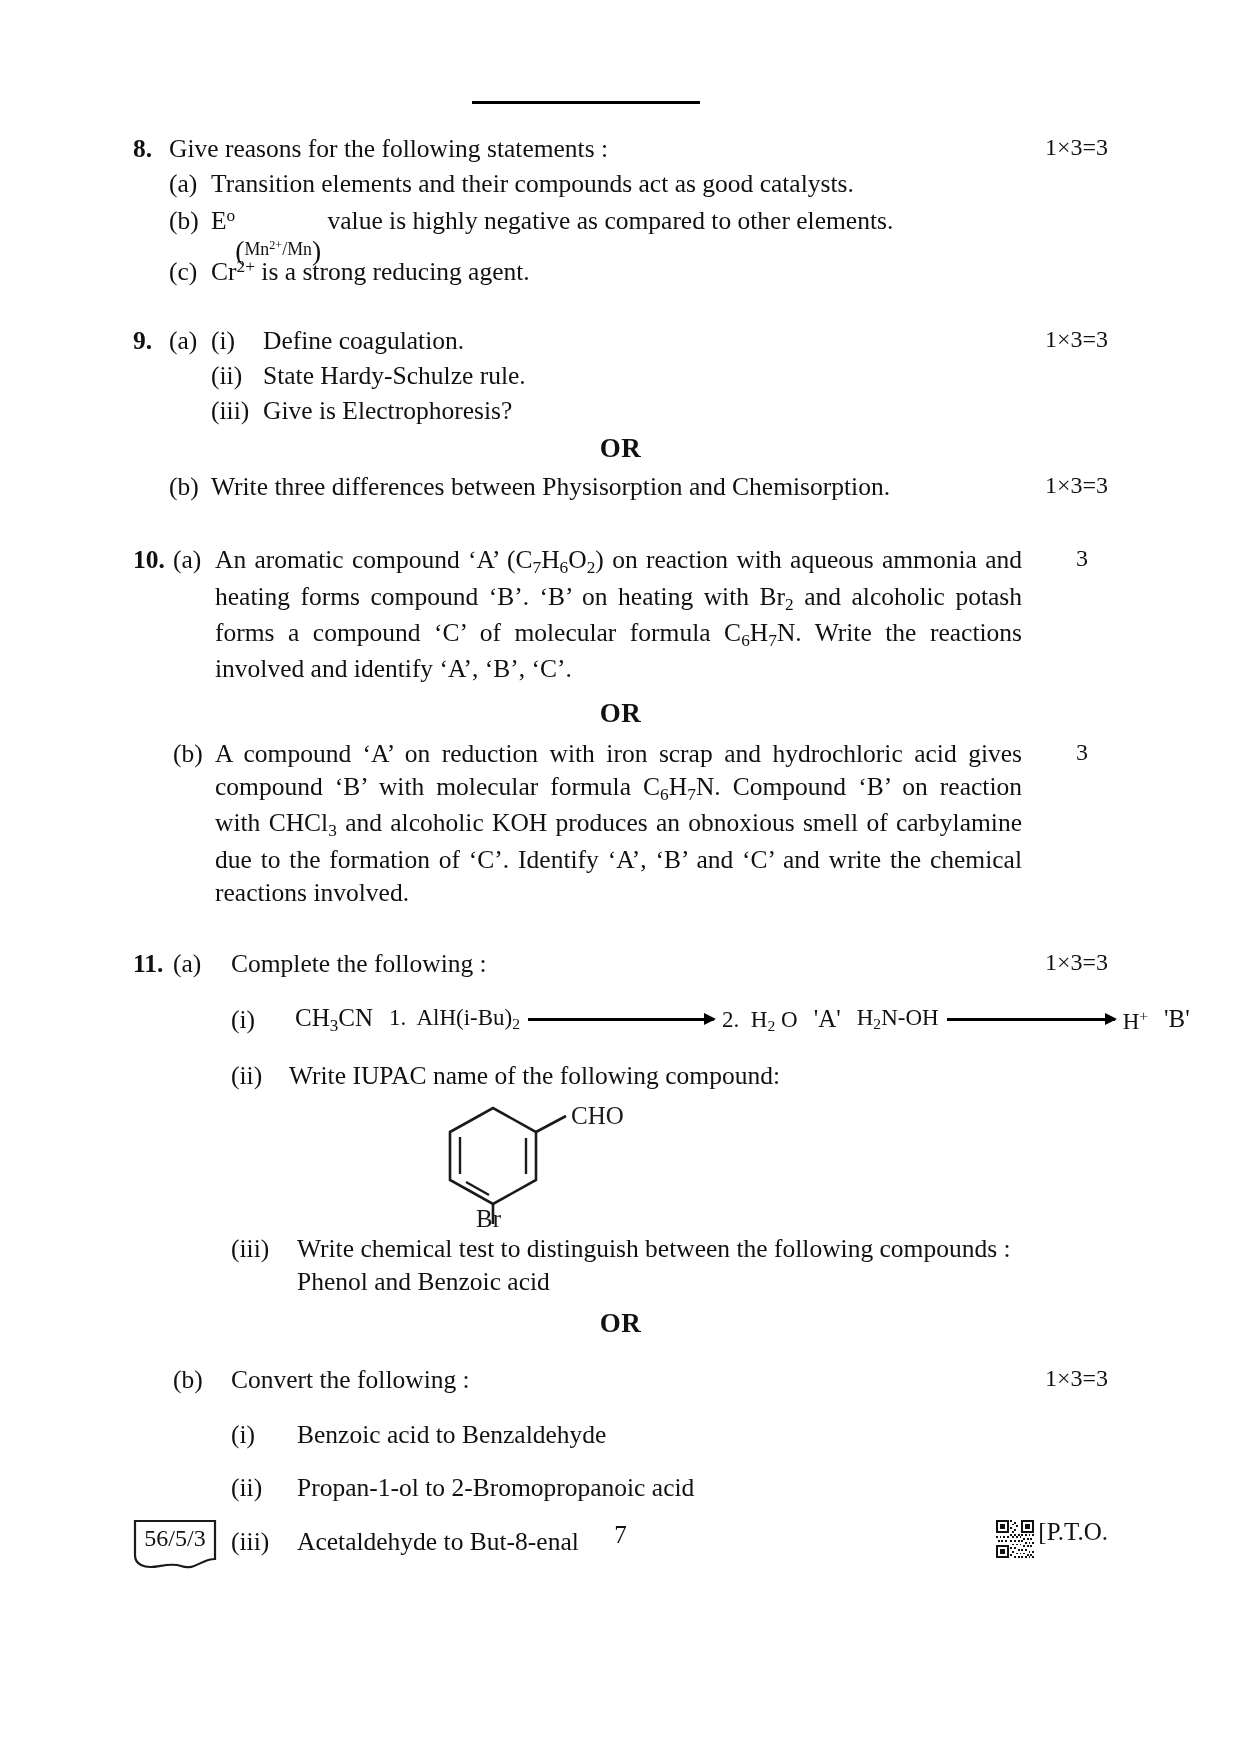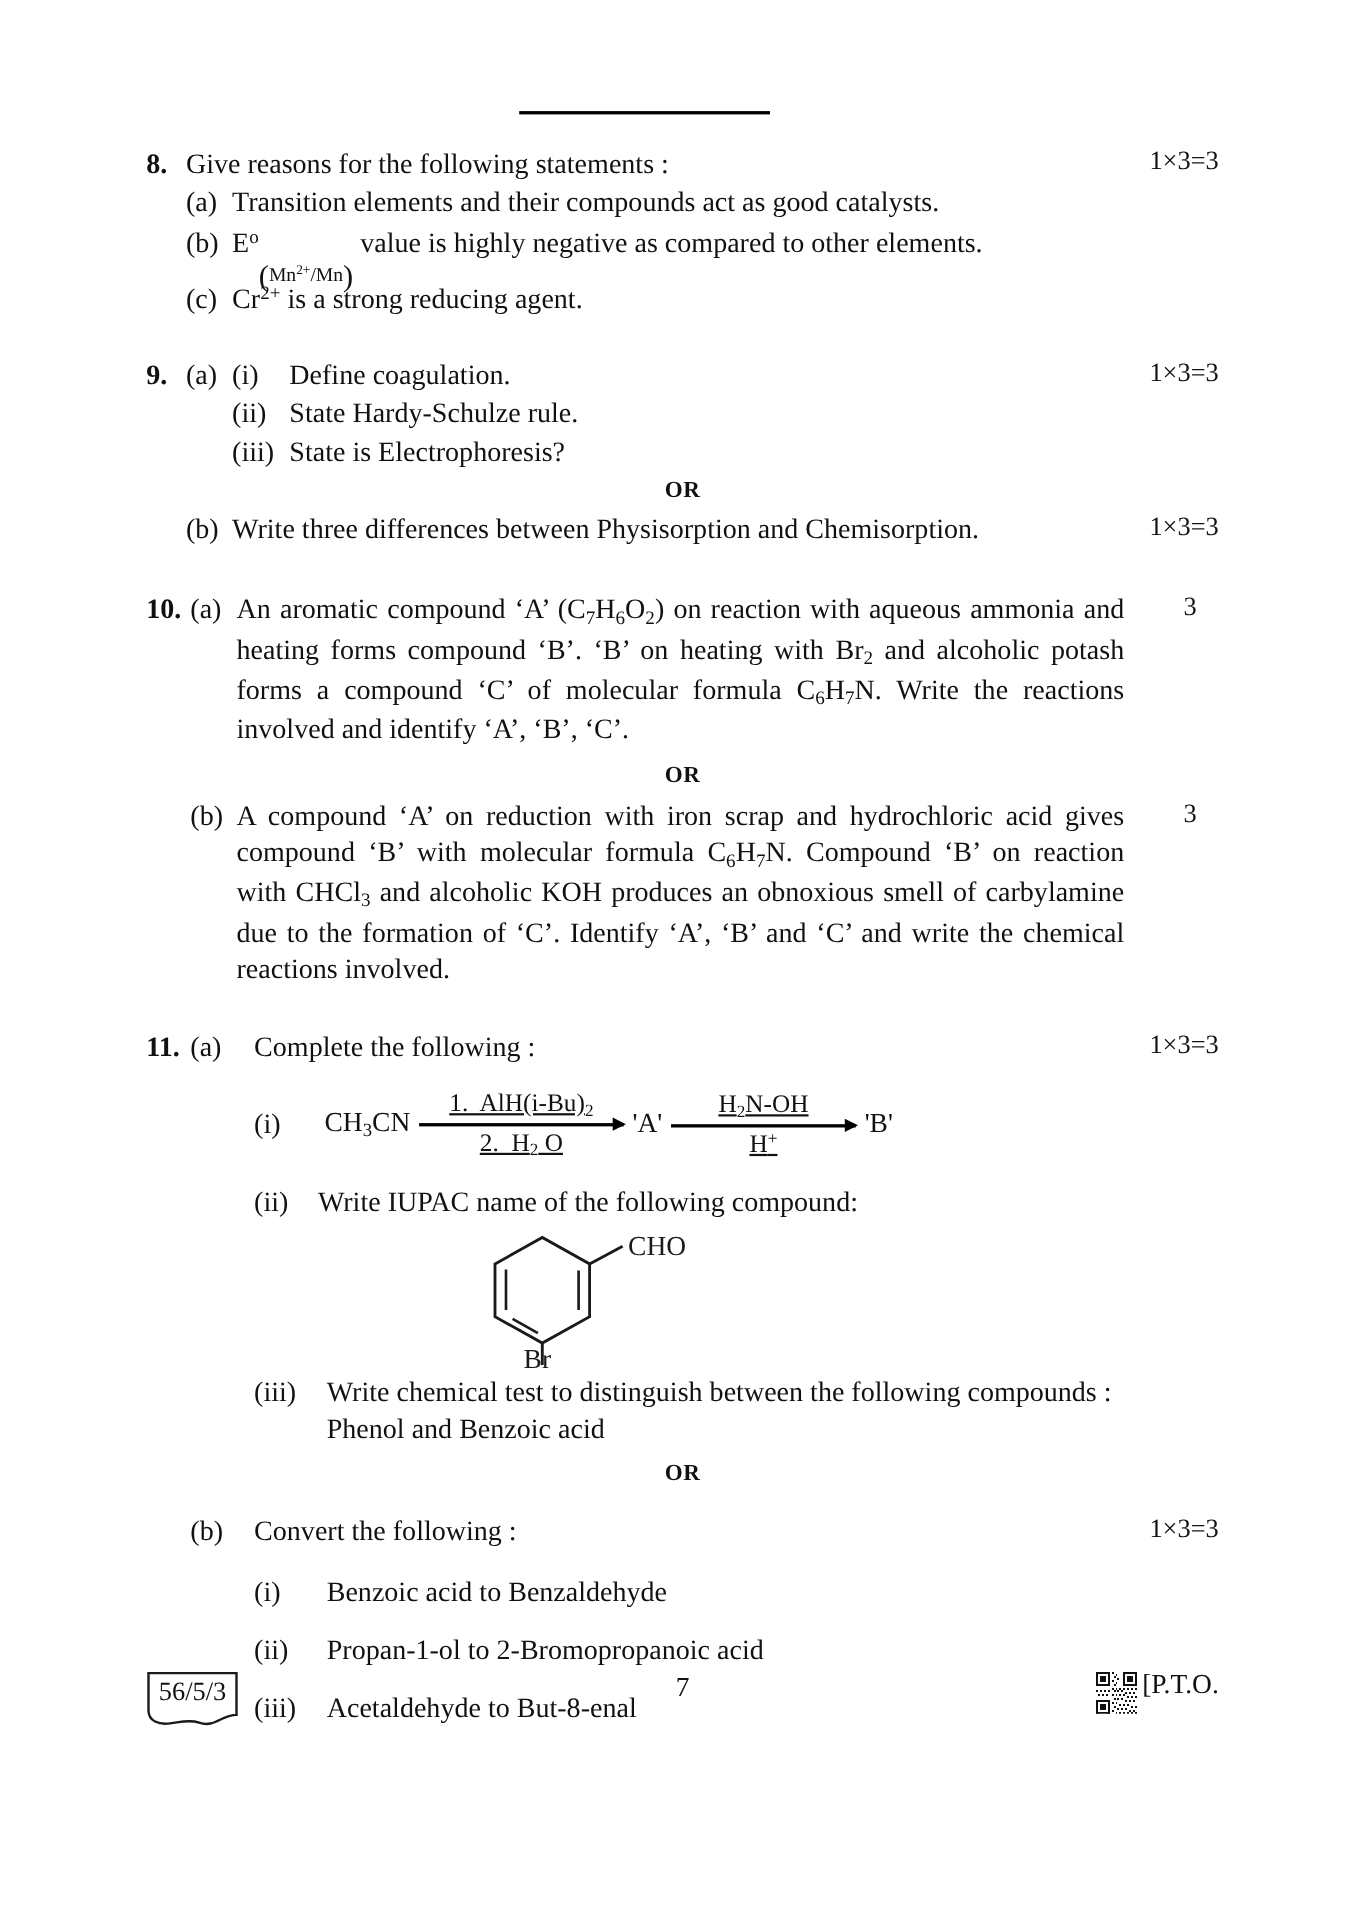--- a/index.html
+++ b/index.html
@@ -74,21 +74,21 @@
 
   .marks {
     position: absolute;
     right: 0;
     font-size: 24px;
     white-space: nowrap;
   }
   .or {
     text-align: center;
     font-weight: bold;
-    font-size: 21px;
+    font-size: 27px;
     letter-spacing: 0.5px;
   }
 
   sub { font-size: 0.68em; vertical-align: -0.28em; }
   sup { font-size: 0.68em; vertical-align: 0.48em; }
 
   .efrac {
     display: inline-block;
     font-size: 0.70em;
     vertical-align: -0.30em;
@@ -101,26 +101,24 @@
   .scheme {
     position: relative;
     display: flex;
     align-items: center;
     font-size: 25px;
     white-space: nowrap;
   }
   .species { padding: 0 6px; }
   .arrowgrp {
     display: inline-flex;
-    flex-direction: column;
     align-items: center;
     justify-content: center;
     margin: 0 2px;
     position: relative;
-    text-decoration: underline;
   }
   .above, .below {
     font-size: 23px;
     line-height: 1.1;
     padding: 0 8px;
     white-space: nowrap;
   }
   .above { margin-bottom: 2px; }
   .below { margin-top: 2px; }
   .arrowline {
@@ -250,21 +248,21 @@
           <span class="qnum"></span>
           <span class="lbl"></span>
           <span class="lbl w52">(ii)</span>
           <span class="txt">State Hardy-Schulze rule.</span>
         </div>
 
         <div class="row" style="margin-bottom:6px;">
           <span class="qnum"></span>
           <span class="lbl"></span>
           <span class="lbl w52">(iii)</span>
-          <span class="txt">State is Electrophoresis?</span>
+          <span class="txt">Give is Electrophoresis?</span>
         </div>
 
         <div class="or" style="margin-bottom:6px;">OR</div>
 
         <div class="row" style="margin-bottom:40px;">
           <span class="qnum"></span>
           <span class="lbl">(b)</span>
           <span class="txt">Write three differences between Physisorption and Chemisorption.</span>
           <span class="marks">1×3=3</span>
         </div>

